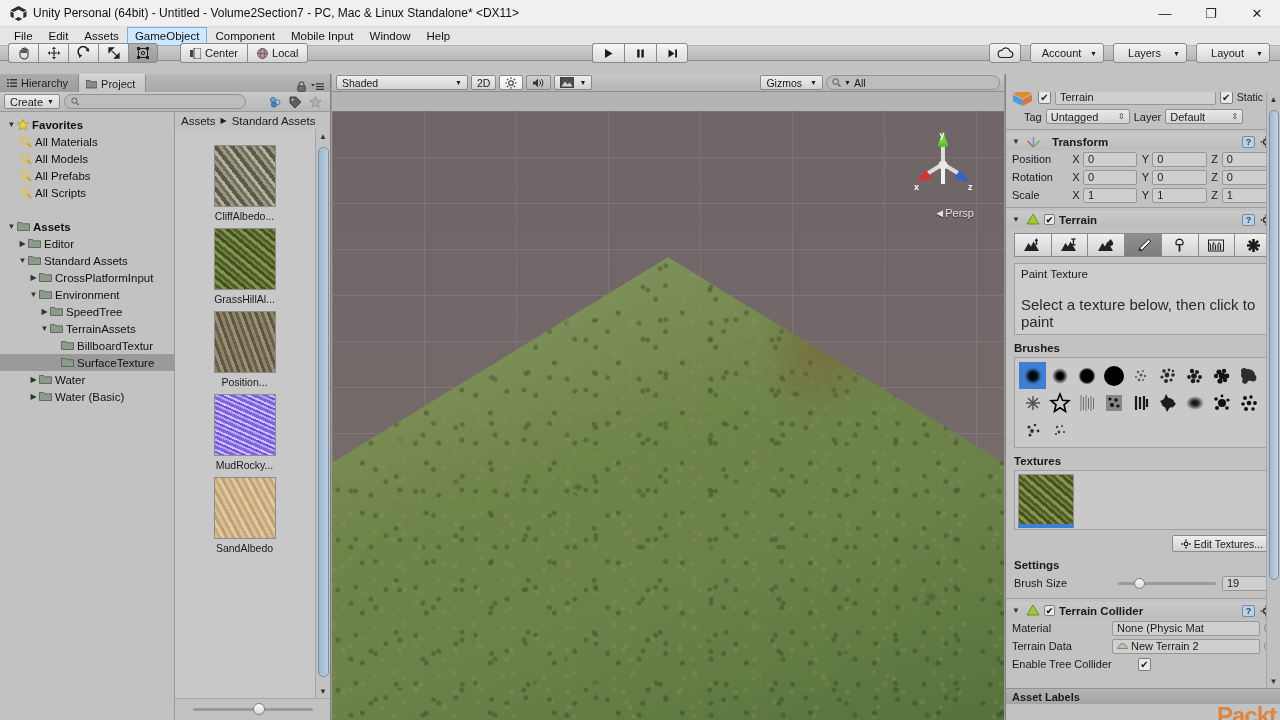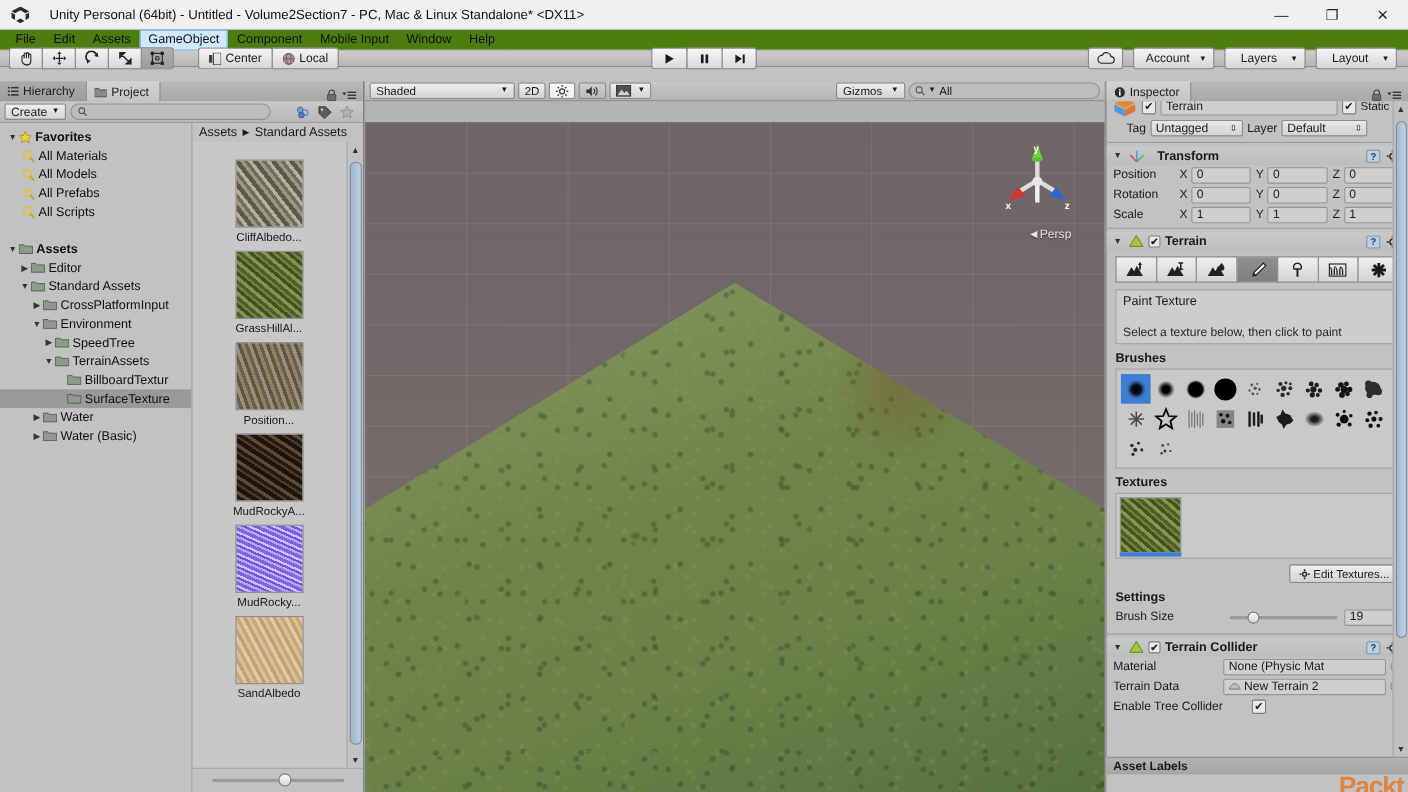--- a/index.html
+++ b/index.html
@@ -4,25 +4,25 @@
 <style>
   * { box-sizing: border-box; margin:0; padding:0; }
   body {
     width:1280px; height:720px; overflow:hidden;
     font-family:"Liberation Sans", sans-serif; font-size:11px;
     background:#c2c2c2; color:#1a1a1a; position:relative;
   }
   
   .titlebar{height:27px;background:#f0f0f0;display:flex;align-items:center;border-bottom:1px solid #dcdcdc;}
   .title-logo{width:22px;height:18px;margin-left:7px;display:flex;align-items:center;justify-content:center;}
-  .title-text{font-size:12px;margin-left:16px;color:#101010;white-space:nowrap;}
+  .title-text{font-size:12px;margin-left:4px;color:#101010;white-space:nowrap;}
   .win-btns{margin-left:auto;display:flex;height:27px;}
   .win-btn{width:46px;height:27px;display:flex;align-items:center;justify-content:center;font-size:13px;color:#222;}
   
-  .menubar{height:19px;background:#4d7c0f;display:flex;align-items:center;padding-left:6px;border-bottom:1px solid #b4b4b4;}
+  .menubar{height:19px;background:#e5e5e5;display:flex;align-items:center;padding-left:6px;border-bottom:1px solid #b4b4b4;}
   .menu-item{padding:2px 8px;font-size:11.5px;color:#101010;line-height:15px;}
   .menu-item.active{background:#cde8ff;border:1px solid #7aafdc;padding:1px 7px;}
   
   .toolbar{height:15px;background:linear-gradient(#cdcdcd,#b6b6b6);display:flex;align-items:center;border-bottom:1px solid #8e8e8e;position:relative;}
   .btn-group{display:flex;margin-left:8px;}
   .tbtn{width:30px;height:20px;background:linear-gradient(#f5f5f5,#d6d6d6);border:1px solid #8a8a8a;border-right:none;display:flex;align-items:center;justify-content:center;}
   .tbtn:last-child{border-right:1px solid #8a8a8a;}
   .tbtn.first{border-radius:3px 0 0 3px;}
   .tbtn.last{border-radius:0 3px 3px 0;}
   .tbtn.pressed{background:linear-gradient(#b0b0b0,#9c9c9c);}
@@ -136,21 +136,21 @@
   .vec-label{width:60px;}
   .axis{display:flex;align-items:center;flex:1;gap:3px;margin-right:4px;}
   .axis span{width:8px;text-align:center;}
   .numfield{flex:1;height:15px;background:#cfcfcf;border:1px solid #969696;border-radius:2px;padding:0 4px;display:flex;align-items:center;font-size:11px;}
   .terr-tools{display:flex;margin:5px 8px 0 8px;}
   .ttool{flex:1;height:24px;background:linear-gradient(#f0f0f0,#d2d2d2);border:1px solid #8a8a8a;border-right:none;display:flex;align-items:center;justify-content:center;}
   .ttool:last-child{border-right:1px solid #8a8a8a;}
   .ttool.sel{background:linear-gradient(#8f8f8f,#7e7e7e);}
   .info-box{margin:6px 8px 0 8px;background:#cdcdcd;border:1px solid #a0a0a0;padding:4px 6px;}
   .info-title{font-size:11.5px;margin-bottom:16px;}
-  .info-sub{font-size:11px;color:#2a2a2a;}
+  .info-sub{font-size:15px;color:#2a2a2a;}
   .sec-title{font-weight:bold;font-size:11.5px;margin:7px 0 3px 8px;}
   .brush-box{margin:0 8px;background:#c9c9c9;border:1px solid #a0a0a0;padding:4px;display:flex;flex-wrap:wrap;}
   .brush{width:27px;height:27px;display:flex;align-items:center;justify-content:center;}
   .brush.sel{background:#3e7fd4;}
   .tex-box{margin:0 8px;height:60px;background:#c9c9c9;border:1px solid #a0a0a0;padding:3px;display:flex;}
   .tex{width:56px;height:54px;border:1px solid #8d8d8d;}
   .edit-tex{margin:5px 8px 0 auto;width:100px;height:17px;background:linear-gradient(#eee,#d2d2d2);border:1px solid #8a8a8a;border-radius:2px;display:flex;align-items:center;justify-content:center;gap:3px;font-size:10.5px;}
   .set-row{height:18px;display:flex;align-items:center;font-size:11px;padding:0 8px 0 8px;}
   .set-label{width:104px;}
   .slider{flex:1;height:14px;display:flex;align-items:center;position:relative;margin-right:6px;}
@@ -518,24 +518,20 @@
           </div>
           <div class="asset-item">
             <div class="thumb" style="background:repeating-linear-gradient(40deg,#728244 0 2px,#4e5e2a 2px 5px,#84934f 5px 8px,#42521f 8px 11px);"></div>
             <div class="asset-name">GrassHillAl...</div>
           </div>
           <div class="asset-item">
             <div class="thumb" style="background:repeating-linear-gradient(70deg,#8e8268 0 3px,#6a5f48 3px 6px,#9a9079 6px 9px,#5e573f 9px 12px);"></div>
             <div class="asset-name">Position...</div>
           </div>
           <div class="asset-item">
-            <div class="thumb" style="background:repeating-linear-gradient(33deg,#4a3b2c 0 2px,#241a12 2px 5px,#5a4a36 5px 8px,#1c140d 8px 12px);"></div>
-            <div class="asset-name">MudRockyA...</div>
-          </div>
-          <div class="asset-item">
             <div class="thumb" style="background:repeating-linear-gradient(24deg,#b9a6f7 0 2px,#6f55d8 2px 4px,#cfc0ff 4px 6px,#7f63e0 6px 9px);"></div>
             <div class="asset-name">MudRocky...</div>
           </div>
           <div class="asset-item">
             <div class="thumb" style="background:repeating-linear-gradient(62deg,#d8bf96 0 3px,#c7a87b 3px 6px,#e0c9a4 6px 9px,#c0a175 9px 12px);"></div>
             <div class="asset-name">SandAlbedo</div>
           </div>
         </div>
         <div class="vscroll">
           <div class="sc-arrow">▲</div>
@@ -629,42 +625,20 @@
         </svg>
       </div>
       <div class="persp">
         <span>◄</span><span>Persp</span>
       </div>
 
     </div>
   </div>
 
   <div class="insp-panel">
-    <div class="tabstrip">
-      <div class="ptab sel">
-        <svg width="10" height="10" viewBox="0 0 10 10">
-            <circle cx="5" cy="5" r="4.6" fill="#2b2b2b"></circle>
-            <rect x="4.3" y="4" width="1.4" height="4" fill="#fff"></rect>
-            <rect x="4.3" y="1.9" width="1.4" height="1.4" fill="#fff"></rect>
-          </svg>
-        <span>Inspector</span>
-      </div>
-      <div class="tright">
-        <svg width="9" height="11" viewBox="0 0 9 11">
-            <path d="M2 5V3.3a2.5 2.5 0 015 0V5" fill="none" stroke="#3a3a3a" stroke-width="1"></path>
-            <rect x="0.6" y="4.8" width="7.8" height="5.6" rx="1" fill="#6d6d6d" stroke="#3a3a3a" stroke-width=".7"></rect>
-          </svg>
-        <svg width="13" height="9" viewBox="0 0 13 9">
-            <polygon points="0,2 4,2 2,4.5" fill="#333"></polygon>
-            <rect x="5" y="1.3" width="8" height="1.2" fill="#333"></rect>
-            <rect x="5" y="4" width="8" height="1.2" fill="#333"></rect>
-            <rect x="5" y="6.7" width="8" height="1.2" fill="#333"></rect>
-          </svg>
-      </div>
-    </div>
 
     <div class="insp-body">
       <div class="name-row" style="margin-top:-5px">
         <div class="go-icon">
           <svg width="21" height="19" viewBox="0 0 21 19">
               <polygon points="10.5,1 20,5.8 10.5,10.6 1,5.8" fill="#e08b34"></polygon>
               <polygon points="1,6.8 10.5,11.6 10.5,18 1,13.2" fill="#4f9ad8"></polygon>
               <polygon points="20,6.8 20,13.2 10.5,18 10.5,11.6" fill="#d9763a"></polygon>
             </svg>
         </div>

